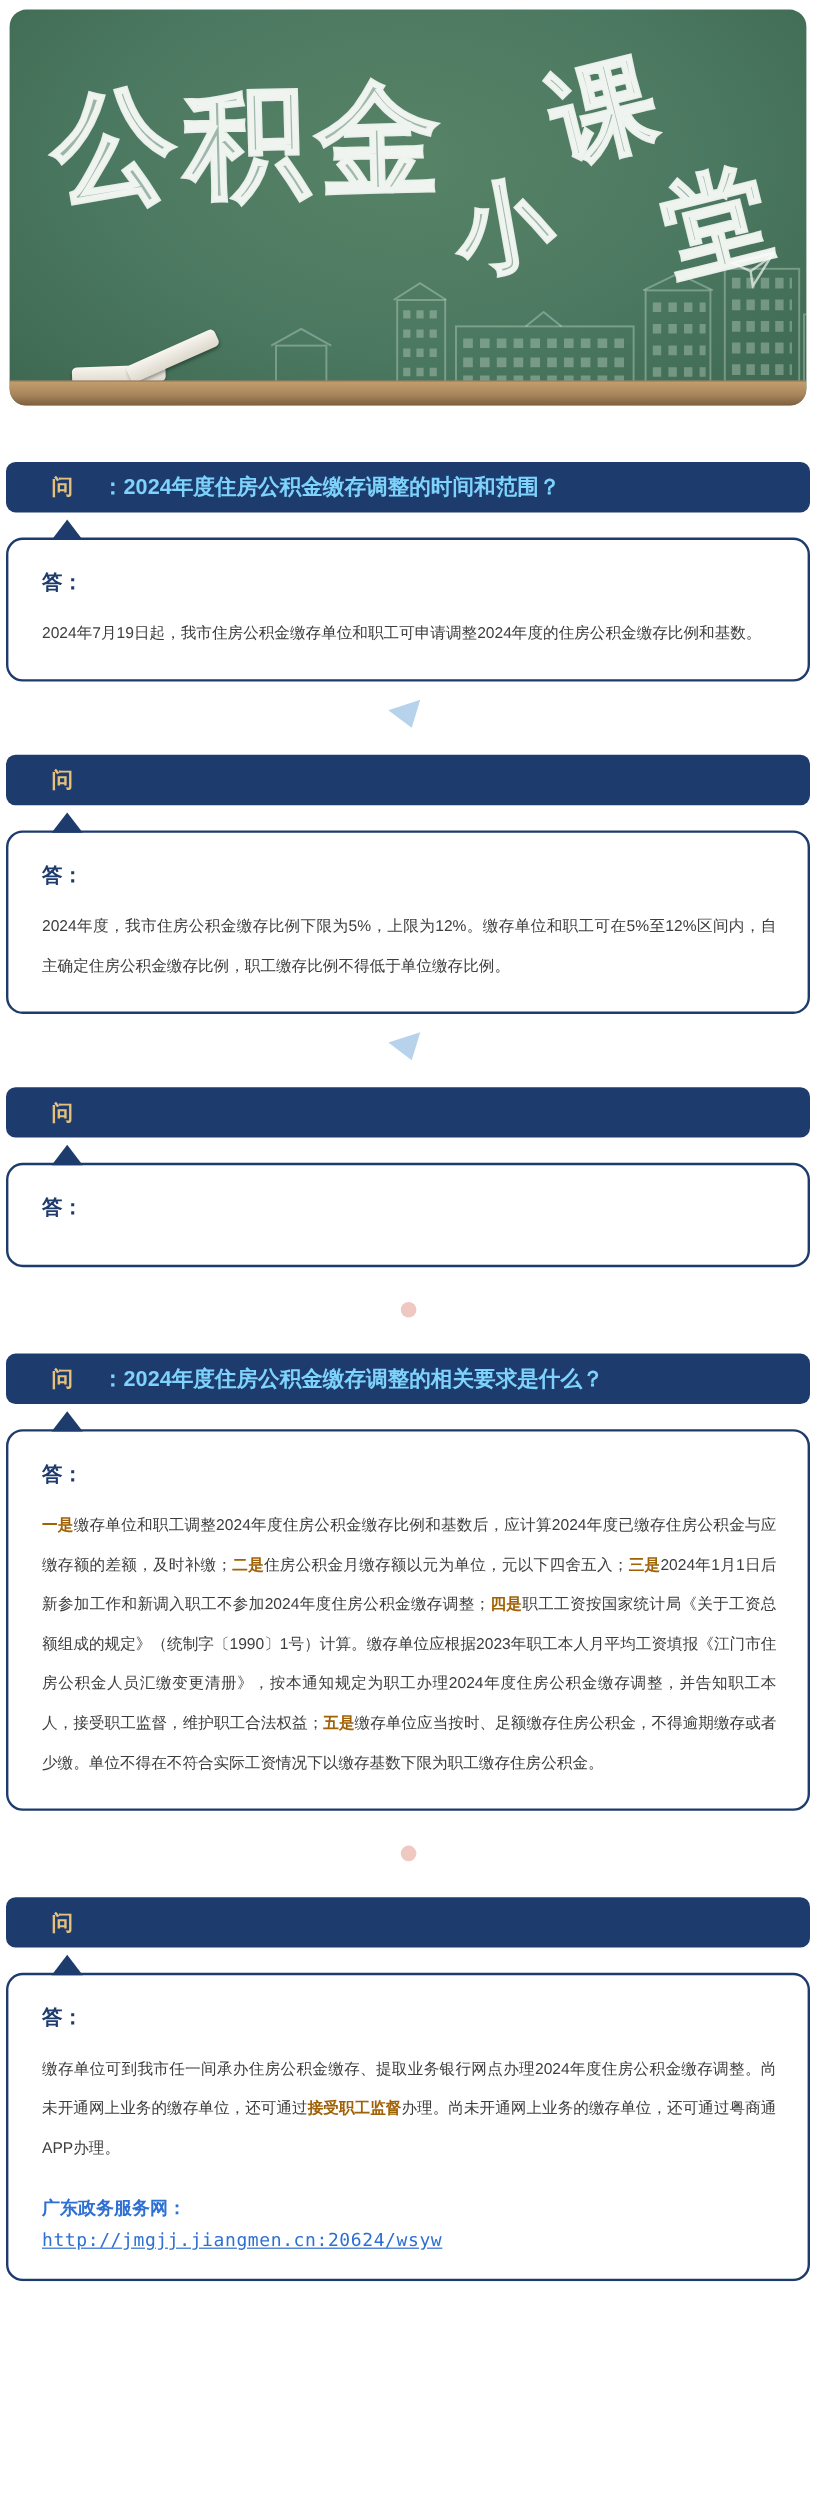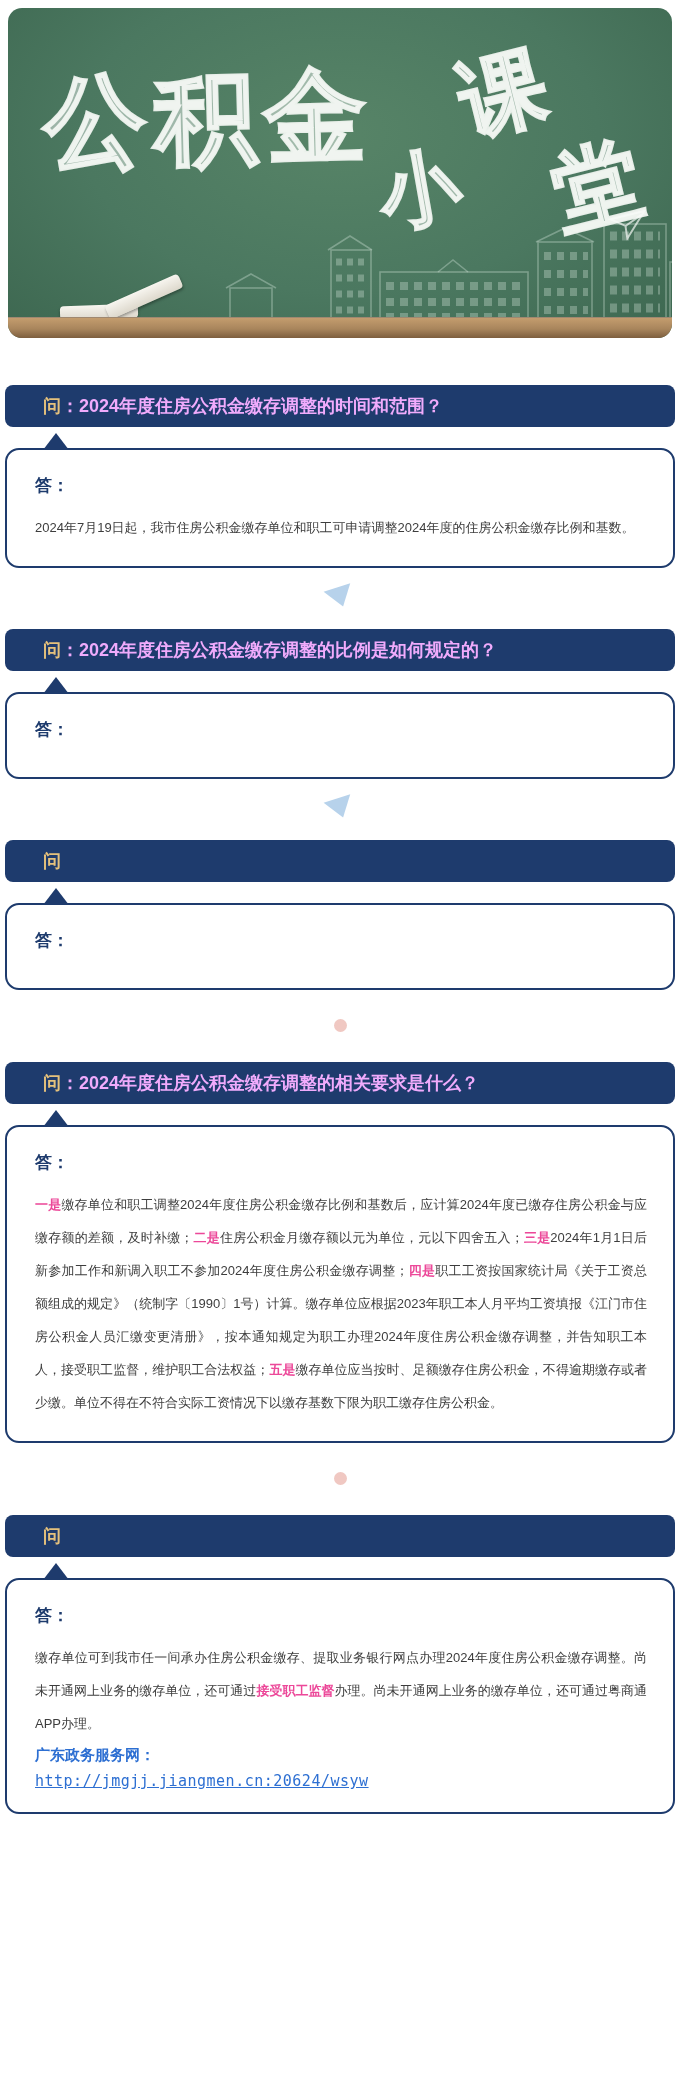--- a/index.html
+++ b/index.html
@@ -56,21 +56,21 @@
     background:#1e3b6d;
     border-radius:8px;
     height:42px;
     display:flex;
     align-items:center;
     padding:0 18px 0 38px;
     font-size:18px;
     font-weight:bold;
   }
   .qmark{color:#e5c17c;}
-  .qtext{color:#f0abfc;}
+  .qtext{color:#7dd3fc;padding-left:24px;}
   .abox{
     position:relative;
     margin-top:21px;
     border:2px solid #1e3b6d;
     border-radius:14px;
     background:#ffffff;
     padding:18px 26px 22px 28px;
   }
   .pointer{
     position:absolute;
@@ -87,23 +87,23 @@
     line-height:35px;
     margin-bottom:8px;
   }
   .atext{
     margin:0;
     font-size:13px;
     line-height:33px;
     text-align:justify;
     color:#3d3d3d;
   }
-  .atext .hl{color:#ec4899;font-weight:bold;}
+  .atext .hl{color:#a16207;font-weight:bold;}
   .site-label{
-    margin-top:2px;
+    margin-top:22px;
     color:#2d6fd2;
     font-weight:bold;
     font-size:15px;
     line-height:26px;
   }
   .site-link{
     display:inline-block;
     margin-top:4px;
     color:#2d6fd2;
     font-size:15px;
@@ -198,25 +198,25 @@
     <div class="pointer"></div>
     <div class="alabel">答：</div>
     <p class="atext"><span>2024年7月19日起，我市住房公积金缴存单位和职工可申请调整2024年度的住房公积金缴存比例和基数。</span></p>
   </div>
 </section>
 <div class="sep-tri"></div>
 
 <section class="qa">
   <div class="qbar">
     <span class="qmark">问</span>
-    <span class="qtext">：2024年度住房公积金缴存调整的比例是如何规定的？</span>
-  </div>
-  <div class="abox">
-    <div class="pointer"></div>
-    <div class="alabel">答：</div>
+  </div>
+  <div class="abox">
+    <div class="pointer"></div>
+    <div class="alabel">答：</div>
+    <p class="atext"><span>2024年度，我市住房公积金缴存比例下限为5%，上限为12%。缴存单位和职工可在5%至12%区间内，自主确定住房公积金缴存比例，职工缴存比例不得低于单位缴存比例。</span></p>
   </div>
 </section>
 <div class="sep-tri"></div>
 
 <section class="qa">
   <div class="qbar">
     <span class="qmark">问</span>
   </div>
   <div class="abox">
     <div class="pointer"></div>

